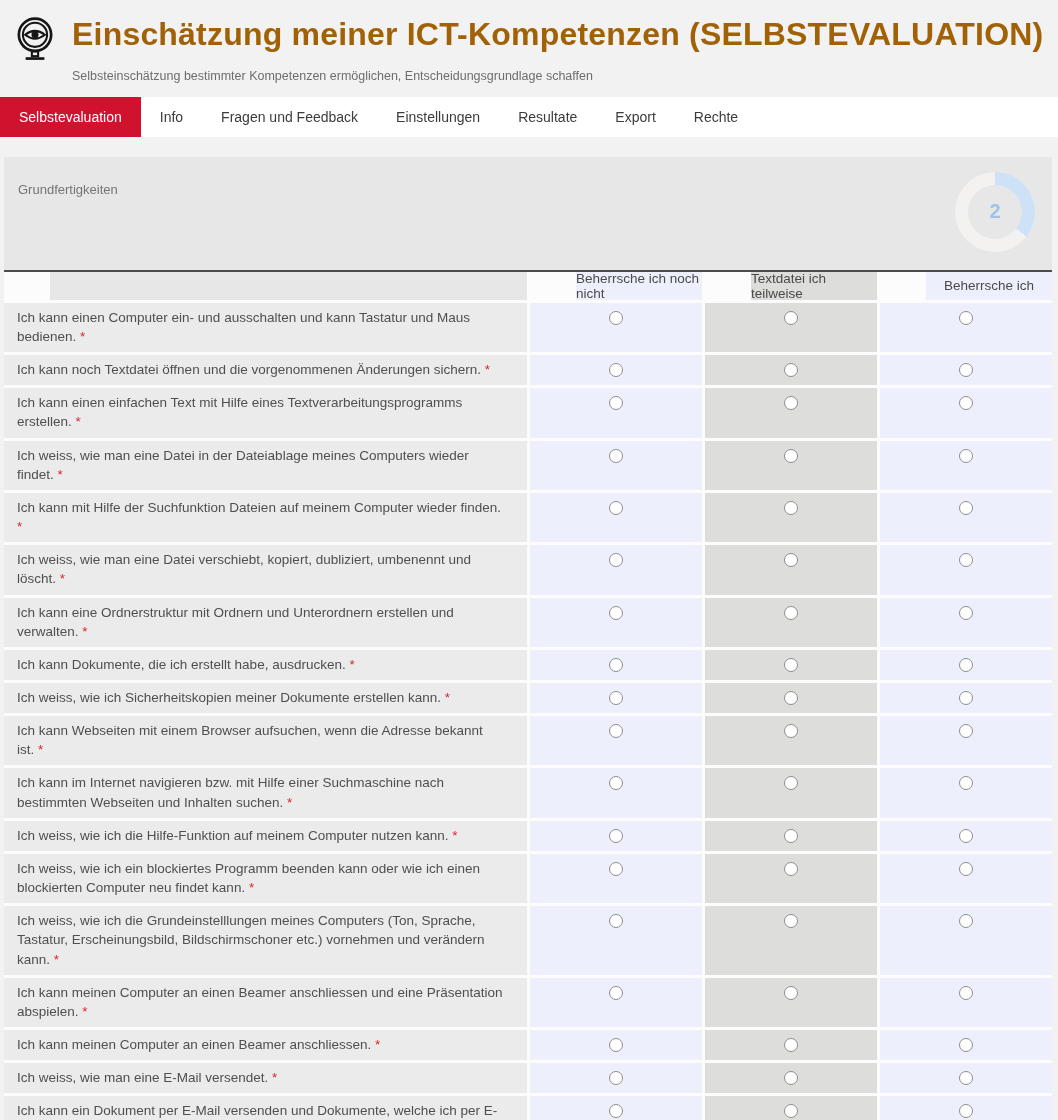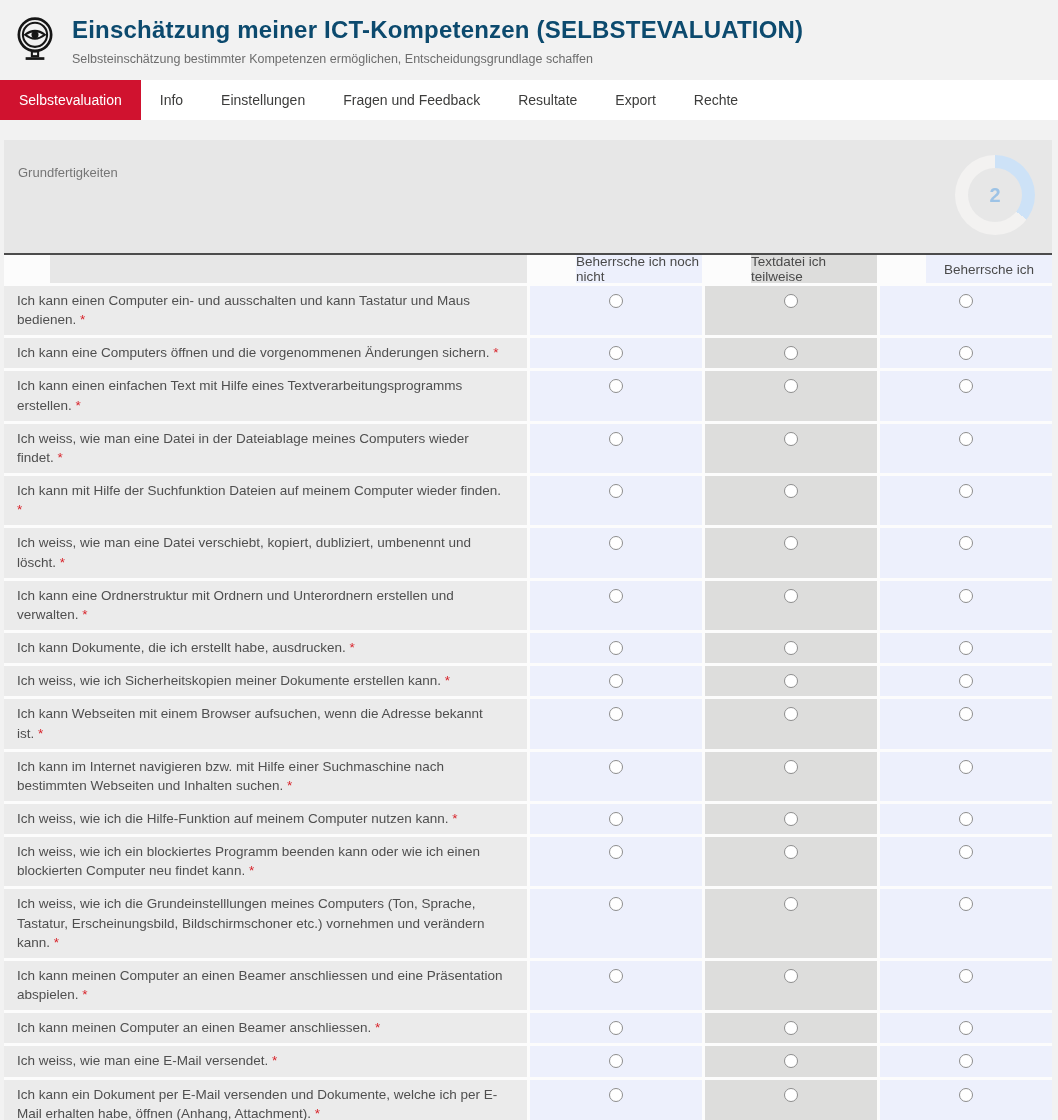--- a/index.html
+++ b/index.html
@@ -7,22 +7,22 @@
   body {
     background:#f2f2f2;
     font-family:"Liberation Sans","DejaVu Sans",sans-serif;
     color:#4a4a4a;
   }
 
   
   .app-header { padding:12px 10px 0 10px; display:flex; align-items:flex-start; }
   .logo { width:50px; height:52px; flex:0 0 auto; margin-top:2px; }
   .header-text { margin-left:12px; }
-  .page-title { font-size:24px; font-weight:bold; color:#0c4a6e; line-height:1.15; margin-top:4px; letter-spacing:0.2px; }
-  .page-subtitle { font-size:12.5px; color:#6d6d6d; margin-top:8px; }
+  .page-title { font-size:32px; font-weight:bold; color:#a16207; line-height:1.15; margin-top:4px; letter-spacing:0.2px; }
+  .page-subtitle { font-size:12.5px; color:#6d6d6d; margin-top:16px; }
 
   
   .nav-bar { margin-top:14px; background:#ffffff; height:40px; display:flex; align-items:stretch; }
   .nav-tab { display:flex; align-items:center; padding:4px 19px; font-size:14px; color:#3c3c3b; cursor:pointer; }
   .nav-tab.active { background:#d0122f; color:#ffffff; }
 
   
   .content { margin:20px 6px 0 4px; background:#e7e7e7; }
 
   .section-head { position:relative; height:113px; }
@@ -75,22 +75,22 @@
   </svg>
   <div class="header-text">
     <div class="page-title">Einschätzung meiner ICT-Kompetenzen (SELBSTEVALUATION)</div>
     <div class="page-subtitle">Selbsteinschätzung bestimmter Kompetenzen ermöglichen, Entscheidungsgrundlage schaffen</div>
   </div>
 </div>
 
 <div class="nav-bar" id="nav-tabs">
     <div class="nav-tab active">Selbstevaluation</div>
     <div class="nav-tab">Info</div>
+    <div class="nav-tab">Fragen und Feedback</div>
     <div class="nav-tab">Einstellungen</div>
-    <div class="nav-tab">Fragen und Feedback</div>
     <div class="nav-tab">Resultate</div>
     <div class="nav-tab">Export</div>
     <div class="nav-tab">Rechte</div>
   </div>
 
 <div class="content">
   <div class="section-head">
     <div class="section-title">Grundfertigkeiten</div>
     <div class="progress-ring" id="progress-ring" style="background: conic-gradient(rgb(205, 226, 247) 0deg, rgb(205, 226, 247) 128deg, rgb(243, 242, 241) 128deg, rgb(243, 242, 241) 360deg);">
       <div class="progress-hole">
@@ -107,21 +107,21 @@
       <div class="q-cell"><span>Ich kann einen Computer ein- und ausschalten und kann Tastatur und Maus bedienen. </span><span class="asterisk">*</span></div>
       <div class="radio-cell col-lav">
         <span class="radio"></span>
       </div>
       <div class="radio-cell col-gray">
         <span class="radio"></span>
       </div>
       <div class="radio-cell col-lav">
         <span class="radio"></span>
       </div>
-      <div class="q-cell"><span>Ich kann eine Computers öffnen und die vorgenommenen Änderungen sichern. </span><span class="asterisk">*</span></div>
+      <div class="q-cell"><span>Ich kann noch Textdatei öffnen und die vorgenommenen Änderungen sichern. </span><span class="asterisk">*</span></div>
       <div class="radio-cell col-lav">
         <span class="radio"></span>
       </div>
       <div class="radio-cell col-gray">
         <span class="radio"></span>
       </div>
       <div class="radio-cell col-lav">
         <span class="radio"></span>
       </div>
       <div class="q-cell"><span>Ich kann einen einfachen Text mit Hilfe eines Textverarbeitungsprogramms erstellen. </span><span class="asterisk">*</span></div>

